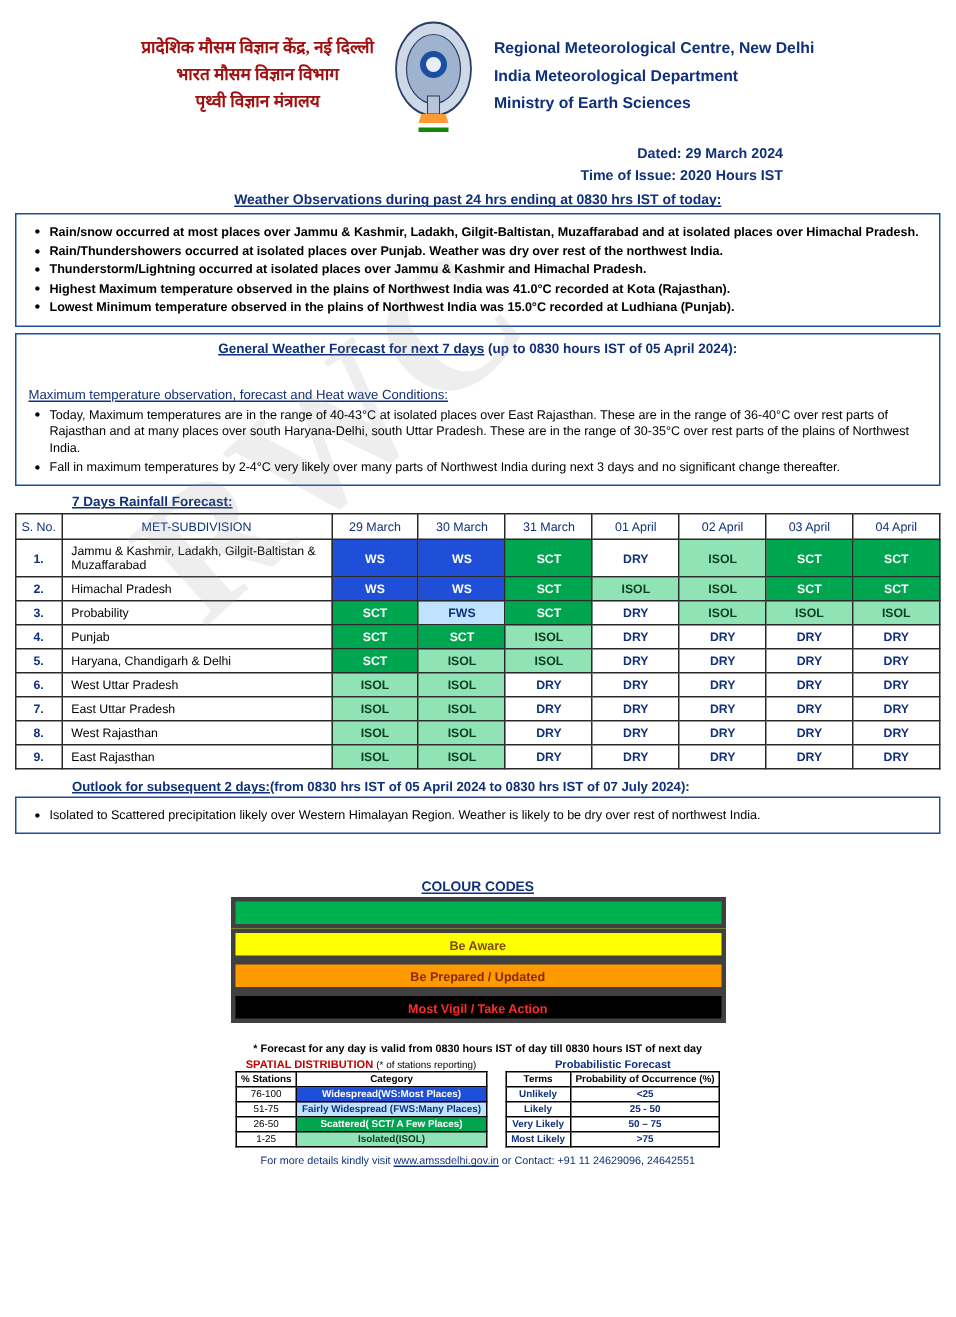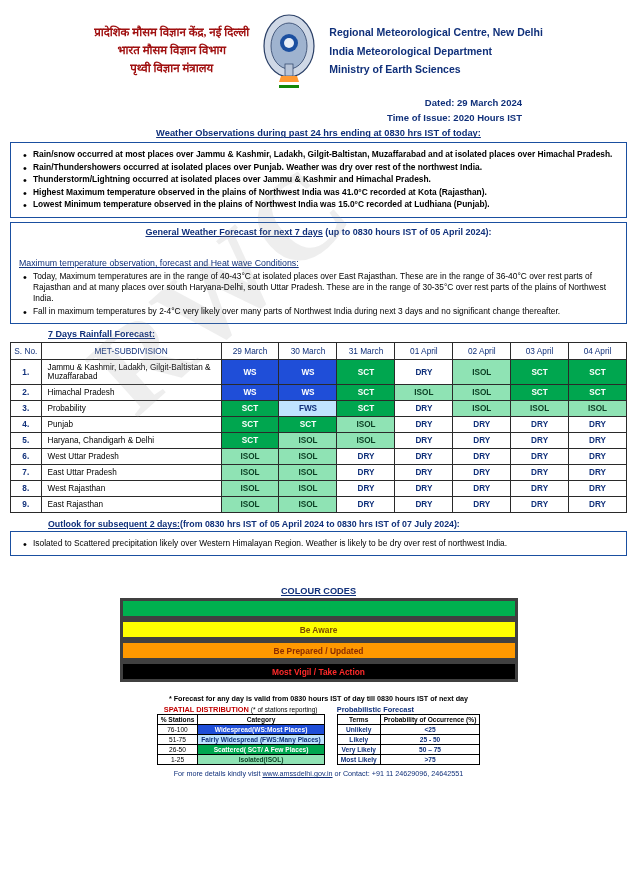--- a/index.html
+++ b/index.html
@@ -53,33 +53,33 @@
   table.fc td.cell{width:54px;font-weight:bold;}
   .c-ws{background:#1f4ed8;color:#ffffff;}
   .c-fws{background:#bfe3ff;color:#10307a;}
   .c-sct{background:#00a64f;color:#ffffff;}
   .c-isol{background:#8fe3b4;color:#0a3d22;}
   .c-dry{background:#ffffff;color:#10307a;}
   
   .outlook-title{font-weight:bold;color:#10307a;font-size:8.8px;margin:6px 0 2px 38px;}
   .outlook-title .u{text-decoration:underline;}
   
-  .cc-wrap{width:398px;margin:30px auto 12px auto;}
+  .cc-wrap{width:330px;margin:30px auto 12px auto;}
   .cc-title{text-align:center;font-weight:bold;color:#10307a;text-decoration:underline;font-size:9.2px;margin-bottom:2px;}
   .cc-row{border:3px solid #404040;text-align:center;font-weight:bold;font-size:8.4px;padding:2.5px 0;}
   .cc-green{background:#00b14f;color:#00b14f;}
   .cc-yellow{background:#ffff00;color:#7a4a00;}
   .cc-orange{background:#ff9900;color:#8a2b00;}
   .cc-red{background:#000000;color:#ff2a2a;}
   
   .foot-note{text-align:center;font-weight:bold;font-size:7.2px;margin-top:8px;color:#000;}
   .foot-tables{display:flex;justify-content:center;gap:12px;margin-top:2px;align-items:flex-start;}
   .spatial-title{color:#c00000;font-weight:bold;font-size:7.4px;text-align:center;}
   .spatial-title .small{color:#000;font-weight:normal;font-size:6.6px;}
-  .prob-title{color:#10307a;font-weight:bold;font-size:7.4px;}
+  .prob-title{color:#10307a;font-weight:bold;font-size:7.4px;text-align:center;}
   table.mini{border-collapse:collapse;font-size:6.6px;}
   table.mini th,table.mini td{border:1px solid #000;padding:1px 3px;text-align:center;}
   table.mini th{font-weight:bold;}
   .m-ws{background:#1f4ed8;color:#fff;font-weight:bold;}
   .m-fws{background:#bfe3ff;color:#10307a;font-weight:bold;}
   .m-sct{background:#00a64f;color:#fff;font-weight:bold;}
   .m-isol{background:#8fe3b4;color:#0a3d22;font-weight:bold;}
   .foot-link{text-align:center;font-size:7.2px;color:#10307a;margin-top:4px;}
 </style>
 </head>

